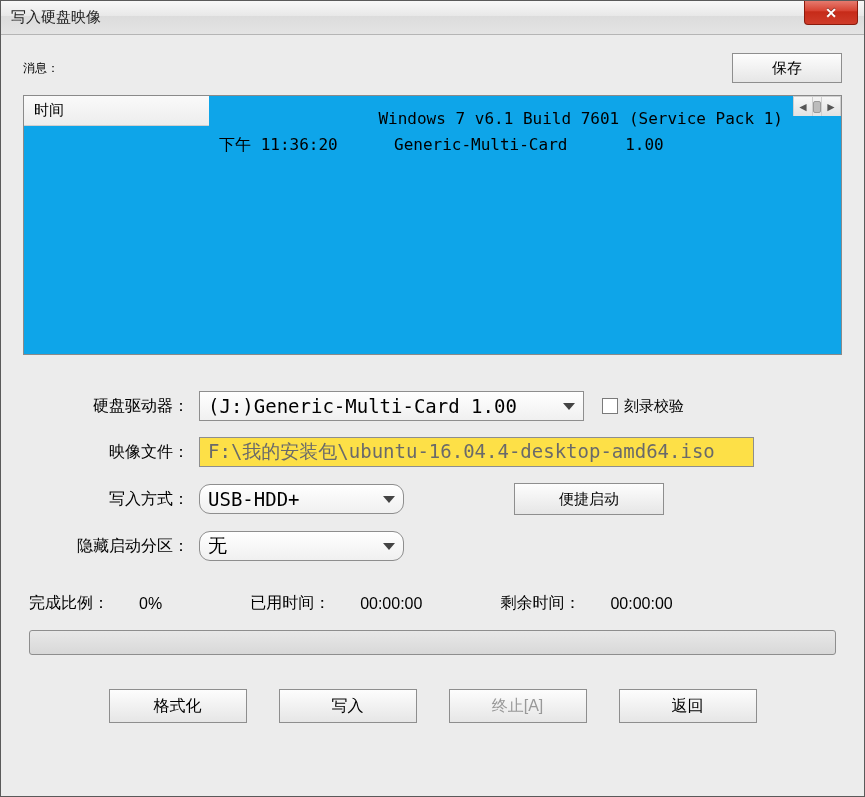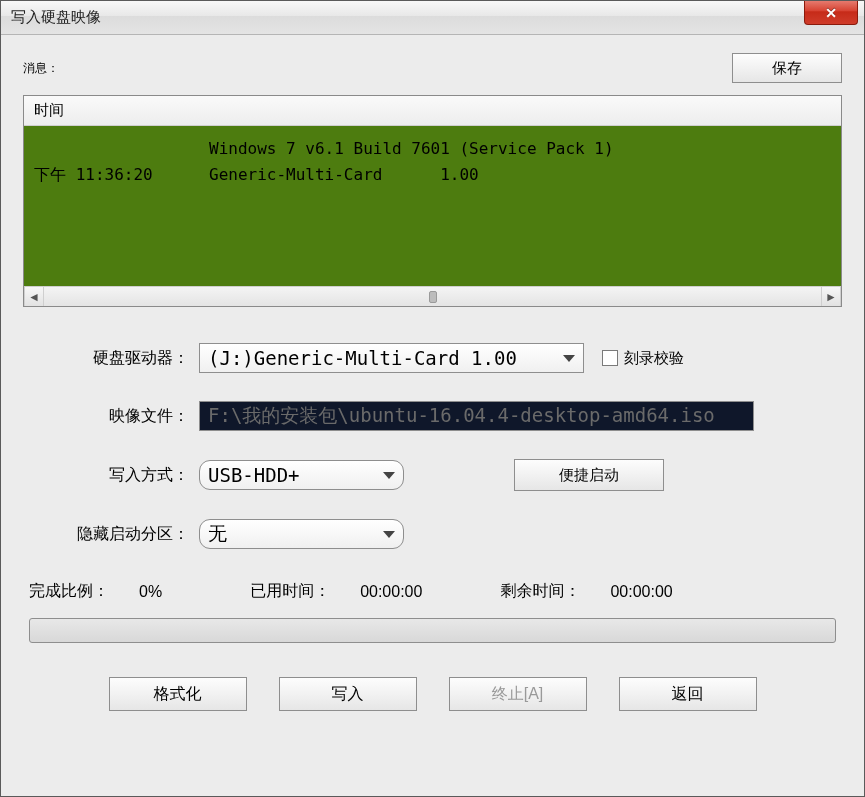--- a/index.html
+++ b/index.html
@@ -71,24 +71,24 @@
     border-radius: 0;
     font-size: 15px;
     cursor: pointer;
     display: inline-flex;
     align-items: center;
     justify-content: center;
   }
   .btn:disabled { color: #999; }
   .log-box {
     border: 1px solid #8a8a8a;
-    background: #4d7c0f;
-    height: 212px;
-    display: flex;
-    flex-direction: column;
+    background: #0ea5e9;
+    height: 260px;
+    display: flex;
+    flex-direction: row;
     margin-top: 2px;
   }
   .log-head {
     display: flex;
     background: linear-gradient(to bottom,#fafafa,#ededed);
     border-bottom: 1px solid #cfcfcf;
     height: 30px;
     align-items: center;
     font-size: 15px;
     padding-left: 10px;
@@ -117,21 +117,21 @@
     width: 20px; height: 100%;
     display:flex;align-items:center;justify-content:center;
     color:#555; font-size:12px;
     background: linear-gradient(to bottom,#f7f7f7,#e2e2e2);
     border-left:1px solid #cfcfcf;
     border-right:1px solid #cfcfcf;
   }
   .hscroll .track { flex:1; display:flex; align-items:center; justify-content:center; }
   .hscroll .thumb { width: 8px; height: 12px; background:#bcbcbc; border:1px solid #9a9a9a; border-radius:2px; }
 
-  .form-area { margin-top: 22px; display: flex; flex-direction: column; gap: 28px; padding: 4px 6px; }
+  .form-area { margin-top: 22px; display: flex; flex-direction: column; gap: 16px; padding: 4px 6px; }
   .form-row { display: flex; align-items: center; }
   .form-lbl { width: 170px; text-align: right; padding-right: 10px; font-size: 16px; }
   .select, .textfield {
     height: 30px;
     border: 1px solid #8e8e8e;
     background: linear-gradient(to bottom,#fff,#f0f0f0);
     font-family: "SimSun","Consolas",monospace;
     font-size: 19px;
     display: flex;
     align-items: center;
@@ -141,21 +141,21 @@
   .select { cursor: pointer; }
   .select .caret {
     margin-left: auto;
     width: 0; height: 0;
     border-left: 6px solid transparent;
     border-right: 6px solid transparent;
     border-top: 7px solid #444;
   }
   .select.wide { width: 385px; }
   .select.med { width: 205px; border-radius: 11px; }
-  .textfield { width: 555px; background: #0f172a; color: #6a6a6a; }
+  .textfield { width: 555px; background: #fde047; color: #6a6a6a; }
   .checkbox {
     display: inline-flex; align-items: center; margin-left: 18px; font-size: 15px;
   }
   .checkbox .cb {
     width: 16px; height: 16px; border:1px solid #7a7a7a; background:#fff; margin-right:6px;
   }
   .quick-btn { margin-left: 110px; width: 150px; height: 32px; }
   
   .progress-area { margin-top: 18px; padding: 0 6px; }
   .stats-row { display:flex; align-items:center; font-size:16px; gap: 28px;}

